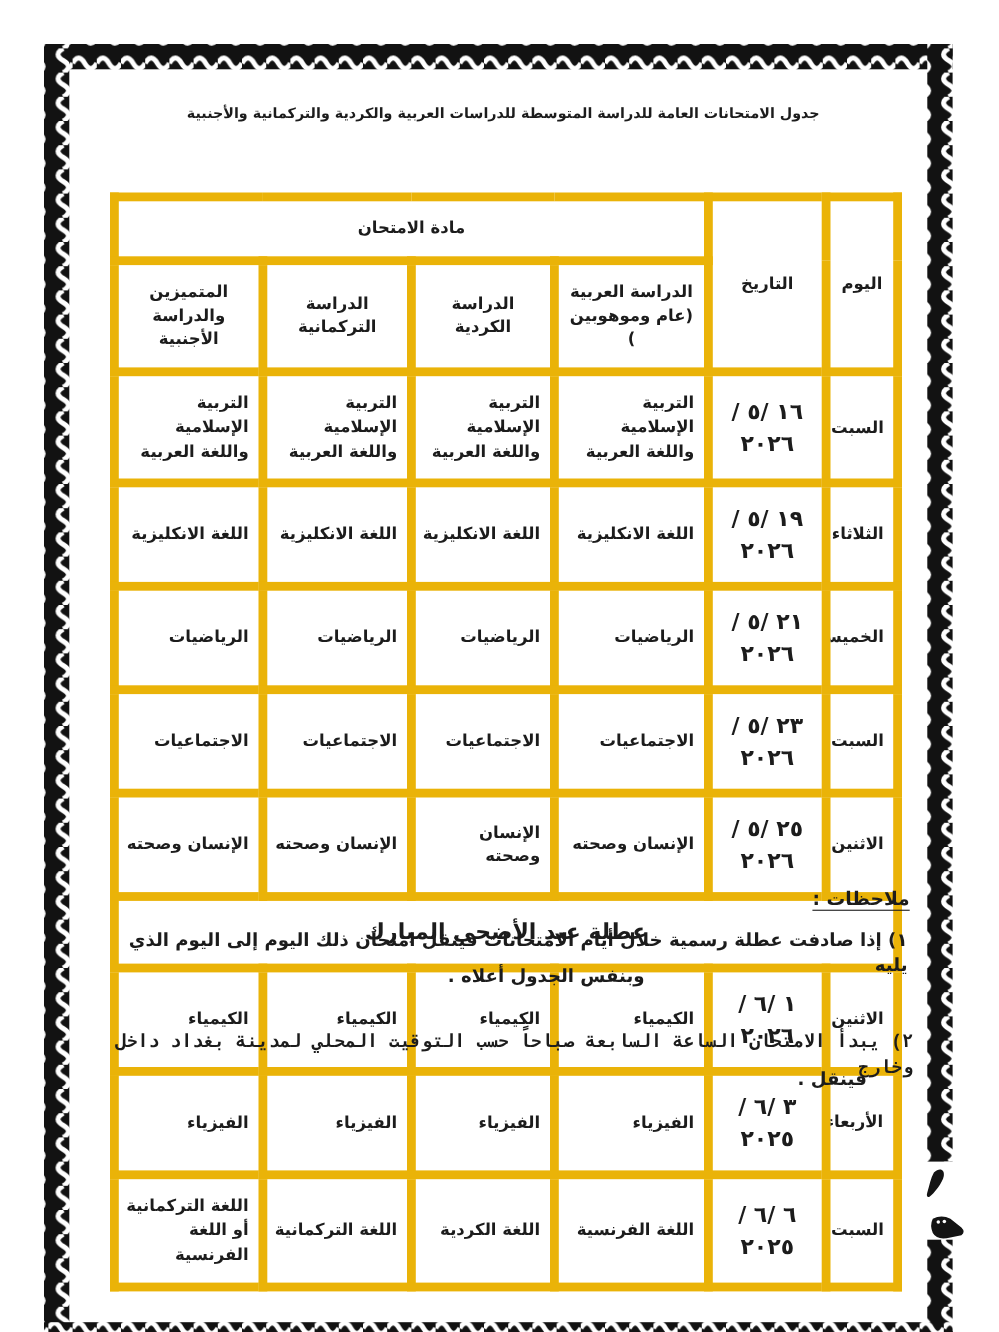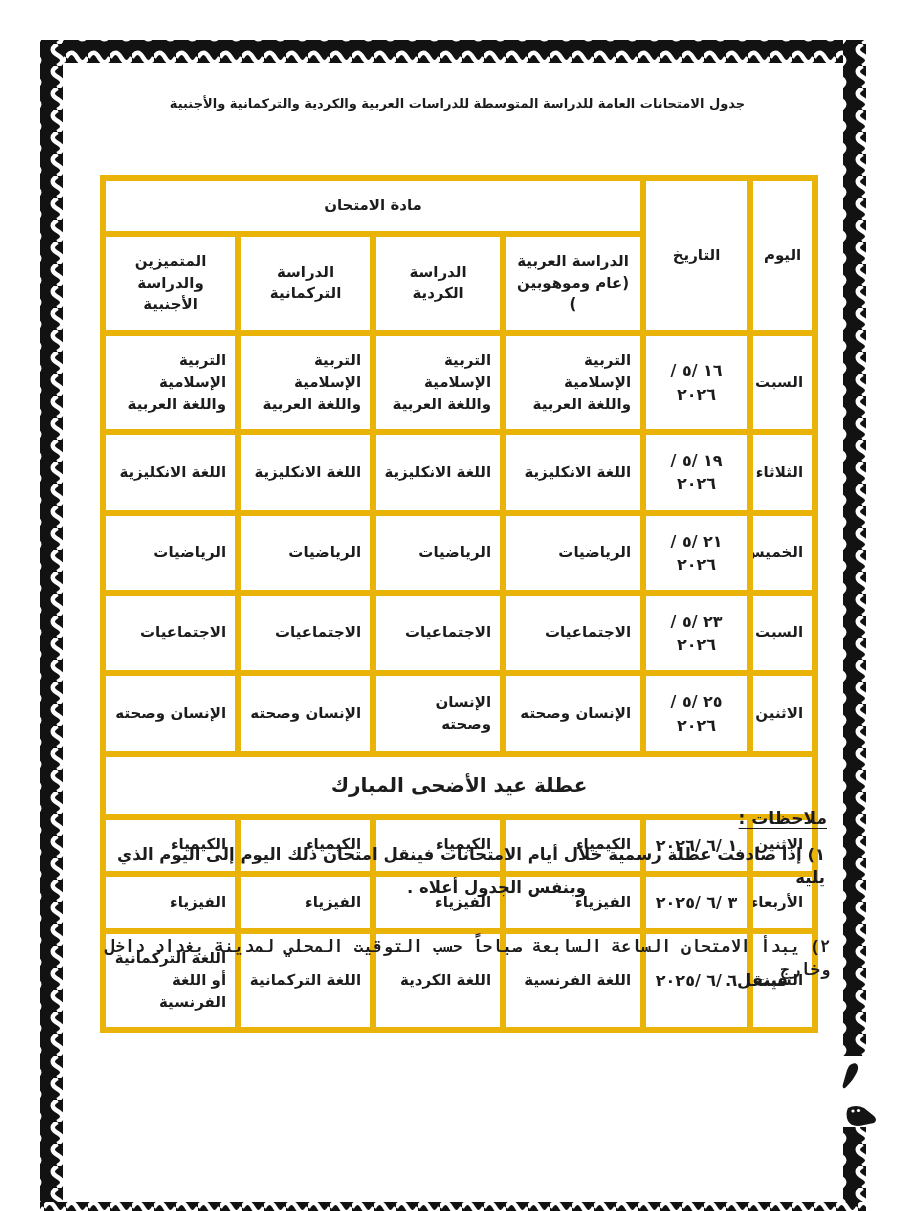--- a/index.html
+++ b/index.html
@@ -15,28 +15,28 @@
     text-align:center;font-weight:bold;font-size:13px;line-height:32px;
     direction:rtl;
   }
   
   table.sched{
     position:absolute;top:175px;left:100px;width:712px;
     border-collapse:collapse;table-layout:fixed;direction:rtl;
     font-weight:bold;font-size:15px;
   }
   table.sched td{
-    border:6px solid #eab308;
+    border:8px solid #eab308;
     text-align:center;vertical-align:middle;
     white-space:pre-line;line-height:1.45;
     padding:14px 6px;
     overflow:hidden;
   }
   table.sched td.subj, table.sched td.day{text-align:right;padding-right:9px;}
-  table.sched td.date{font-size:16px;letter-spacing:1px;}
+  table.sched td.date{font-size:20px;letter-spacing:1px;}
   table.sched td.hdr{text-align:center;}
   table.sched td.holiday{text-align:center;font-size:20px;}
   
   .notes-heading{
     position:absolute;top:808px;right:81px;
     font-weight:bold;font-size:17px;direction:rtl;
     text-decoration:underline;text-underline-offset:4px;
   }
   .note-line{position:absolute;direction:rtl;font-weight:600;font-size:16.5px;line-height:1.4;}
   .n1l1{top:843px;right:83px;left:95px;}

